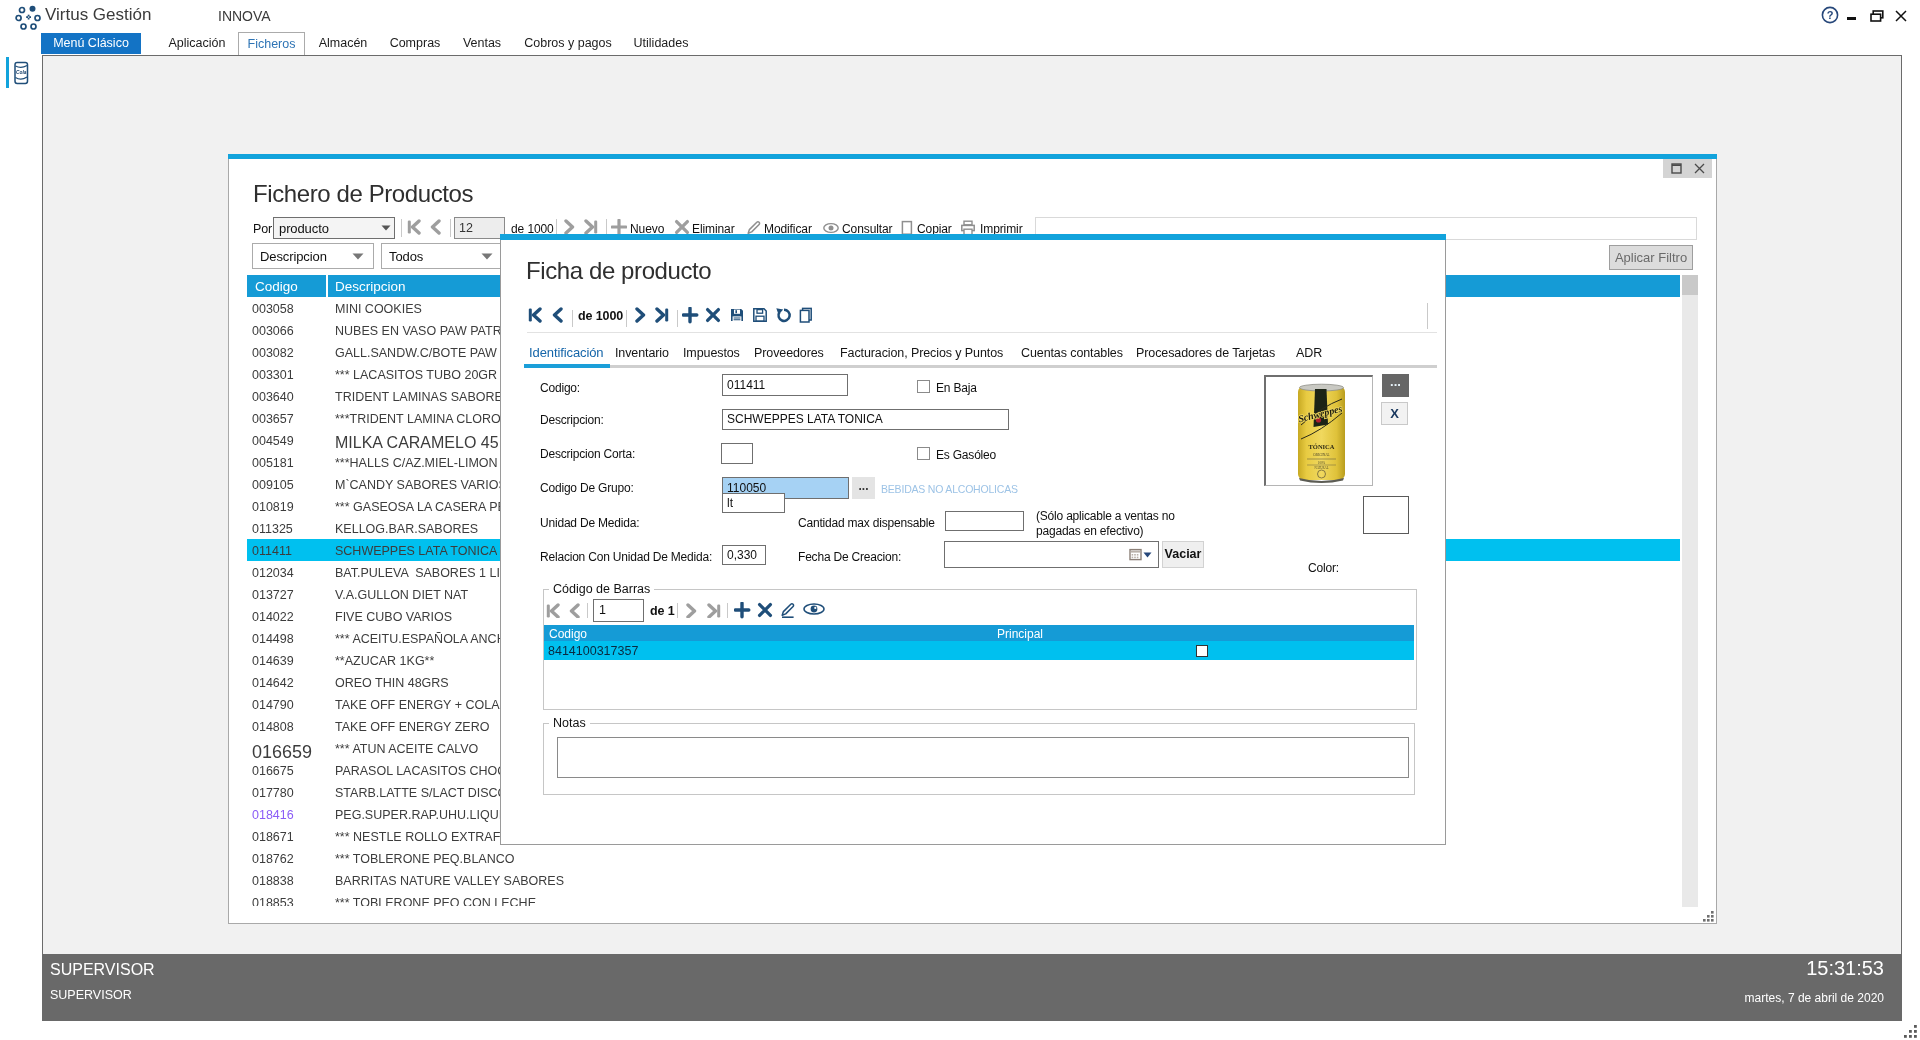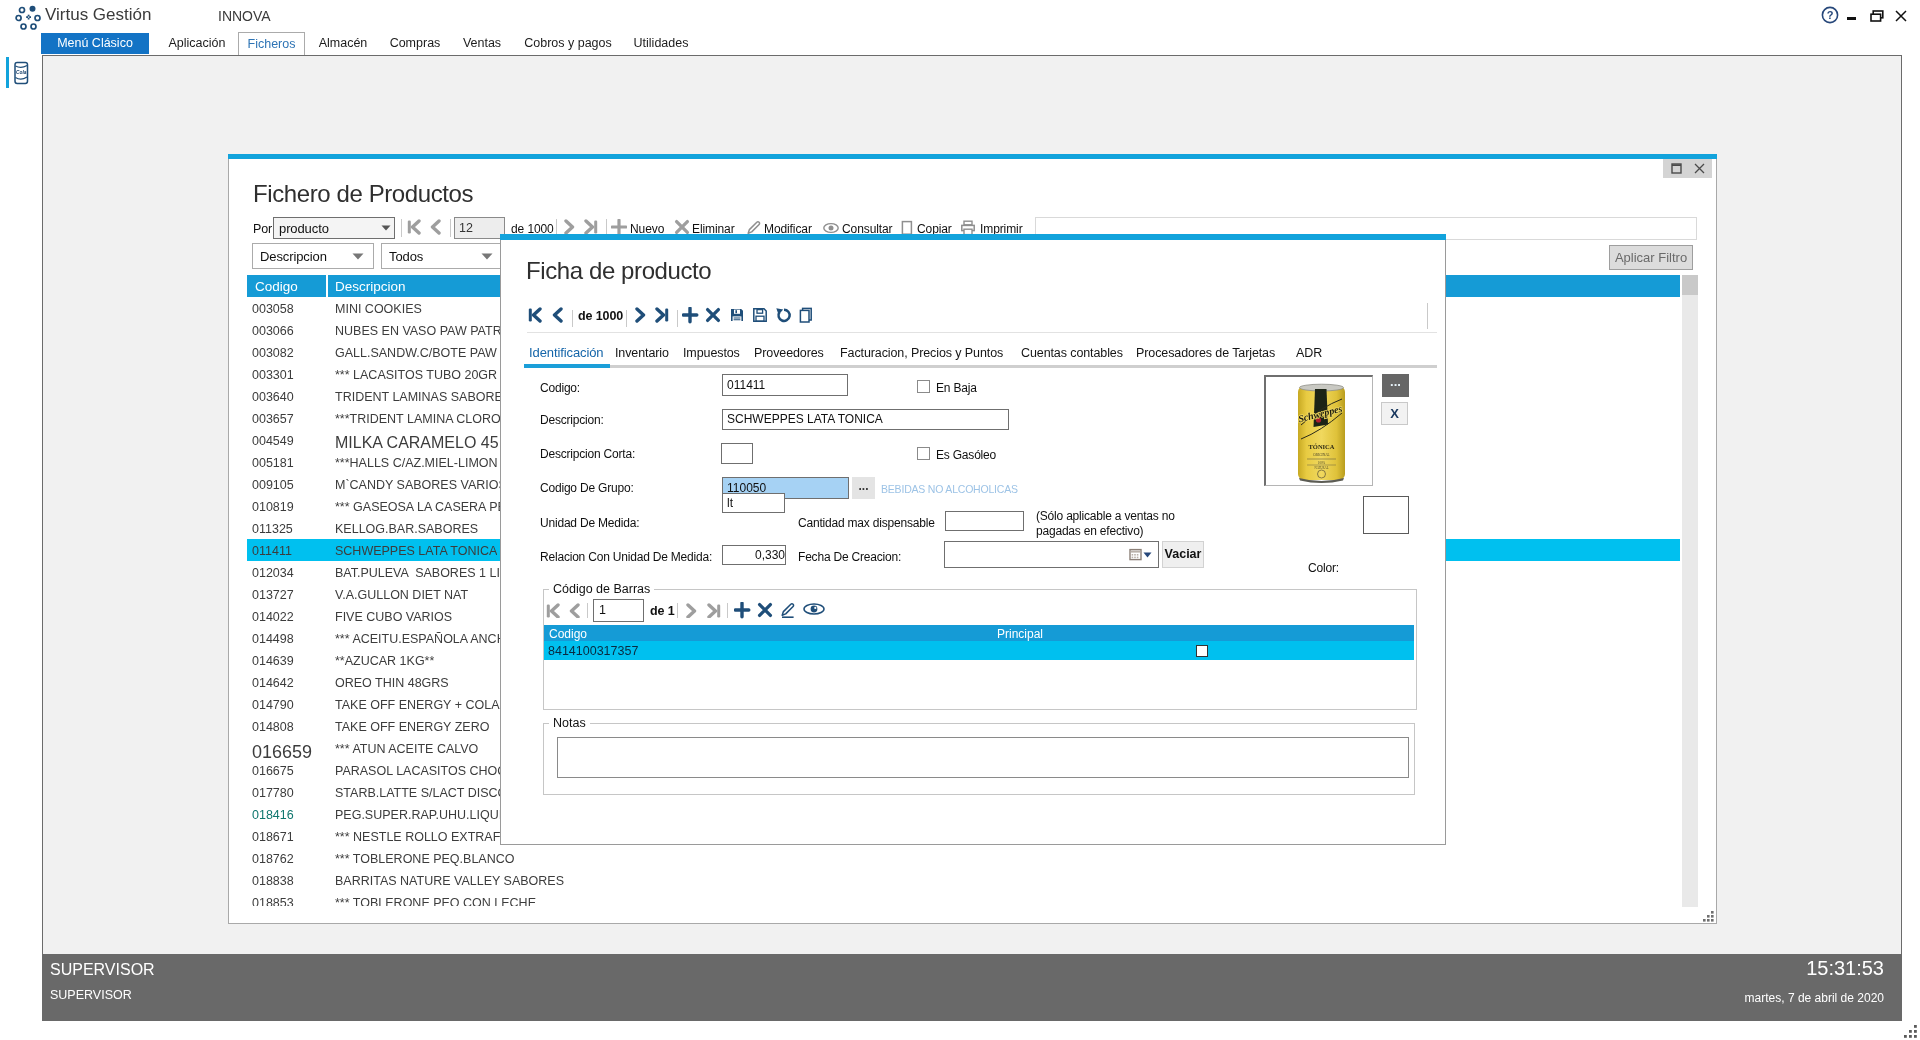--- a/index.html
+++ b/index.html
@@ -31,21 +31,21 @@
     <text x="9" y="13" font-size="11" font-family="Liberation Sans" fill="#26477A" text-anchor="middle" font-weight="bold">?</text>
   </svg>
 <div class="a" style="left:1847px;top:17px;width:9px;height:2.5px;background:#111;"></div>
 <svg style="position:absolute;left:1870px;top:10px;" width="14" height="12" viewBox="0 0 14 12">
     <rect x="3.2" y="1" width="9.6" height="6.8" fill="#fff" stroke="#111" stroke-width="1.6"></rect>
     <rect x="1" y="4.2" width="9.6" height="6.8" fill="#fff" stroke="#111" stroke-width="1.6"></rect>
   </svg>
 <svg style="position:absolute;left:1895px;top:10px;" width="12" height="12" viewBox="0 0 12 12">
     <path d="M1 1 L11 11 M11 1 L1 11" stroke="#111" stroke-width="1.5"></path>
   </svg>
-<div class="a" style="left:41px;top:33px;width:108px;height:21px;background:#1373C5;color:#fff;font-size:12.5px;text-align:center;line-height:21px;">Menú Clásico</div>
+<div class="a" style="left:41px;top:33px;width:100px;height:21px;background:#1373C5;color:#fff;font-size:12.5px;text-align:center;line-height:21px;">Menú Clásico</div>
 <div class="a" style="left:160px;top:33px;width:74px;height:21px;font-size:12.5px;color:#1c1c1c;text-align:center;line-height:21px;">Aplicación</div>
 <div class="a" style="left:238px;top:32px;width:67px;height:23px;background:#fff;border:1px solid #ababab;border-bottom:none;color:#2E74B5;font-size:12.5px;text-align:center;line-height:22px;">Ficheros</div>
 <div class="a" style="left:313px;top:33px;width:60px;height:21px;font-size:12.5px;color:#1c1c1c;text-align:center;line-height:21px;">Almacén</div>
 <div class="a" style="left:386px;top:33px;width:58px;height:21px;font-size:12.5px;color:#1c1c1c;text-align:center;line-height:21px;">Compras</div>
 <div class="a" style="left:458px;top:33px;width:48px;height:21px;font-size:12.5px;color:#1c1c1c;text-align:center;line-height:21px;">Ventas</div>
 <div class="a" style="left:520px;top:33px;width:96px;height:21px;font-size:12.5px;color:#1c1c1c;text-align:center;line-height:21px;">Cobros y pagos</div>
 <div class="a" style="left:629px;top:33px;width:64px;height:21px;font-size:12.5px;color:#1c1c1c;text-align:center;line-height:21px;">Utilidades</div>
 <div class="a" style="left:42px;top:55px;width:1860px;height:899px;background:#F1F1F1;border:1px solid #6b6b6b;border-bottom:none;"></div>
 <div class="a" style="left:6px;top:57px;width:3px;height:31px;background:#12A3DC;"></div>
 <svg style="position:absolute;left:14px;top:61px;" width="15" height="25" viewBox="0 0 15 25">
@@ -175,21 +175,21 @@
     <div class="cell" style="left:5px;top:401px;font-size:12.5px;color:#3c3c3c;">014790</div>
     <div class="cell" style="left:88px;top:401px;font-size:12.5px;color:#3c3c3c;">TAKE OFF ENERGY + COLA</div>
     <div class="cell" style="left:5px;top:423px;font-size:12.5px;color:#3c3c3c;">014808</div>
     <div class="cell" style="left:88px;top:423px;font-size:12.5px;color:#3c3c3c;">TAKE OFF ENERGY ZERO</div>
     <div class="cell" style="left:5px;top:445px;font-size:18px;color:#3c3c3c;">016659</div>
     <div class="cell" style="left:88px;top:445px;font-size:12.5px;color:#3c3c3c;">*** ATUN ACEITE CALVO</div>
     <div class="cell" style="left:5px;top:467px;font-size:12.5px;color:#3c3c3c;">016675</div>
     <div class="cell" style="left:88px;top:467px;font-size:12.5px;color:#3c3c3c;">PARASOL LACASITOS CHOCO</div>
     <div class="cell" style="left:5px;top:489px;font-size:12.5px;color:#3c3c3c;">017780</div>
     <div class="cell" style="left:88px;top:489px;font-size:12.5px;color:#3c3c3c;">STARB.LATTE S/LACT DISCOV</div>
-    <div class="cell" style="left:5px;top:511px;font-size:12.5px;color:#0f766e;">018416</div>
+    <div class="cell" style="left:5px;top:511px;font-size:12.5px;color:#8b5cf6;">018416</div>
     <div class="cell" style="left:88px;top:511px;font-size:12.5px;color:#3c3c3c;">PEG.SUPER.RAP.UHU.LIQUIDO</div>
     <div class="cell" style="left:5px;top:533px;font-size:12.5px;color:#3c3c3c;">018671</div>
     <div class="cell" style="left:88px;top:533px;font-size:12.5px;color:#3c3c3c;">*** NESTLE ROLLO EXTRAF.PI</div>
     <div class="cell" style="left:5px;top:555px;font-size:12.5px;color:#3c3c3c;">018762</div>
     <div class="cell" style="left:88px;top:555px;font-size:12.5px;color:#3c3c3c;">*** TOBLERONE PEQ.BLANCO</div>
     <div class="cell" style="left:5px;top:577px;font-size:12.5px;color:#3c3c3c;">018838</div>
     <div class="cell" style="left:88px;top:577px;font-size:12.5px;color:#3c3c3c;">BARRITAS NATURE VALLEY SABORES</div>
     <div class="cell" style="left:5px;top:599px;font-size:12.5px;color:#3c3c3c;">018853</div>
     <div class="cell" style="left:88px;top:599px;font-size:12.5px;color:#3c3c3c;">*** TOBLERONE PEQ CON LECHE</div>
   </div>
@@ -278,21 +278,21 @@
 <div class="lbl" style="left:881px;top:482px;font-size:10.5px;letter-spacing:-0.2px;color:#9DC3E6;">BEBIDAS NO ALCOHOLICAS</div>
 <div class="lbl" style="left:540px;top:516px;font-size:12px;letter-spacing:-0.2px;">Unidad De Medida:</div>
 <div class="inp" style="left:722px;top:493px;width:63px;height:20px;background:#fff;line-height:18px;">lt</div>
 <div class="lbl" style="left:798px;top:516px;font-size:12px;letter-spacing:-0.2px;">Cantidad max dispensable</div>
 <div class="inp" style="left:945px;top:511px;width:79px;height:20px;background:#fff;line-height:18px;"></div>
 <div class="lbl" style="left:1036px;top:509px;font-size:12px;letter-spacing:-0.2px;">(Sólo aplicable a ventas no</div>
 <div class="lbl" style="left:1036px;top:524px;font-size:12px;letter-spacing:-0.2px;">pagadas en efectivo)</div>
 <div class="lbl" style="left:1308px;top:517px;font-size:12px;letter-spacing:-0.2px;margin-top:44px;">Color:</div>
 <div class="a" style="left:1363px;top:496px;width:46px;height:38px;background:#fff;border:1px solid #5a5a5a;"></div>
 <div class="lbl" style="left:540px;top:550px;font-size:12px;letter-spacing:-0.2px;">Relacion Con Unidad De Medida:</div>
-<div class="inp" style="left:722px;top:545px;width:64px;height:20px;background:#fff;line-height:18px;text-align:right;">0,330</div>
+<div class="inp" style="left:722px;top:545px;width:44px;height:20px;background:#fff;line-height:18px;">0,330</div>
 <div class="lbl" style="left:798px;top:550px;font-size:12px;letter-spacing:-0.2px;">Fecha De Creacion:</div>
 <div class="a" style="left:944px;top:541px;width:215px;height:27px;background:#fff;border:1px solid #6f6f6f;"></div>
 <svg style="position:absolute;left:1129px;top:548px;" width="13" height="13" viewBox="0 0 13 13">
     <rect x="1" y="1.6" width="11" height="10" fill="#fff" stroke="#8c8078" stroke-width="1.4"></rect>
     <rect x="2" y="2.6" width="9" height="2" fill="#b9b1aa"></rect>
     <g fill="#b9b1aa">
       <rect x="2.6" y="6" width="1.6" height="1.6"></rect>
       <rect x="5.2" y="6" width="1.6" height="1.6"></rect>
       <rect x="7.8" y="6" width="1.6" height="1.6"></rect>
       <rect x="2.6" y="8.6" width="1.6" height="1.6"></rect>

